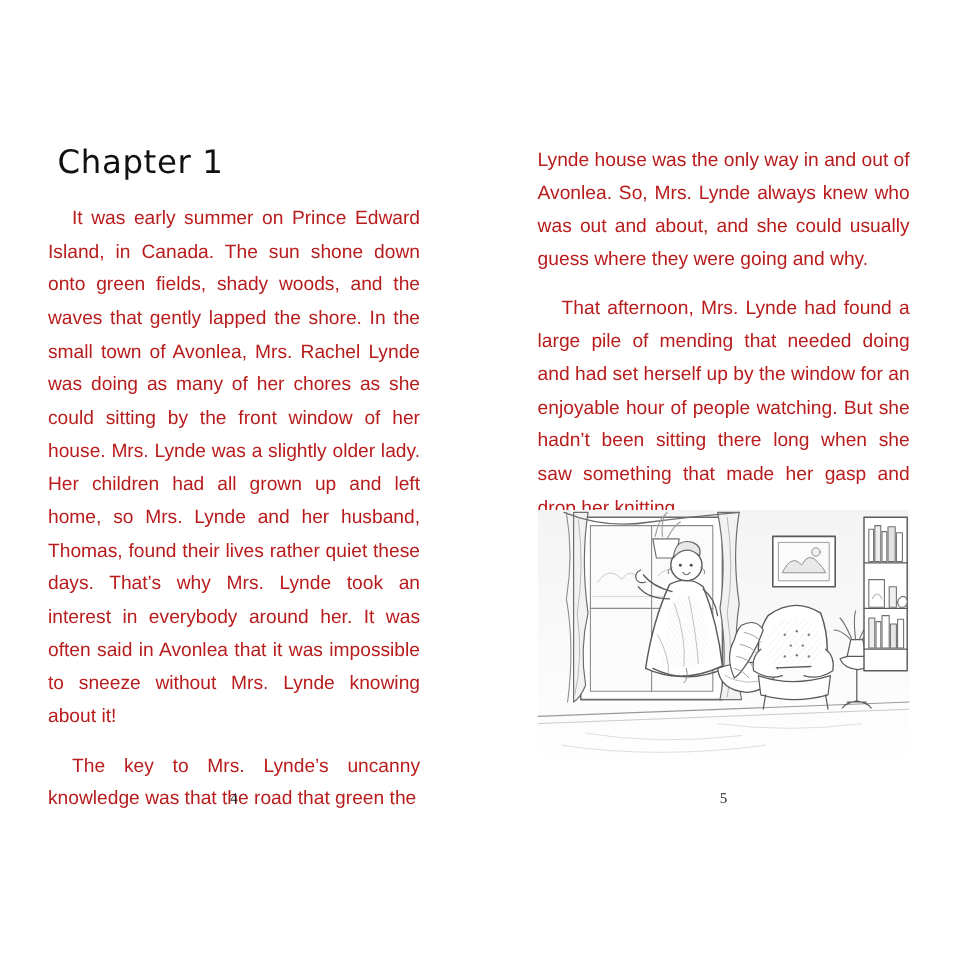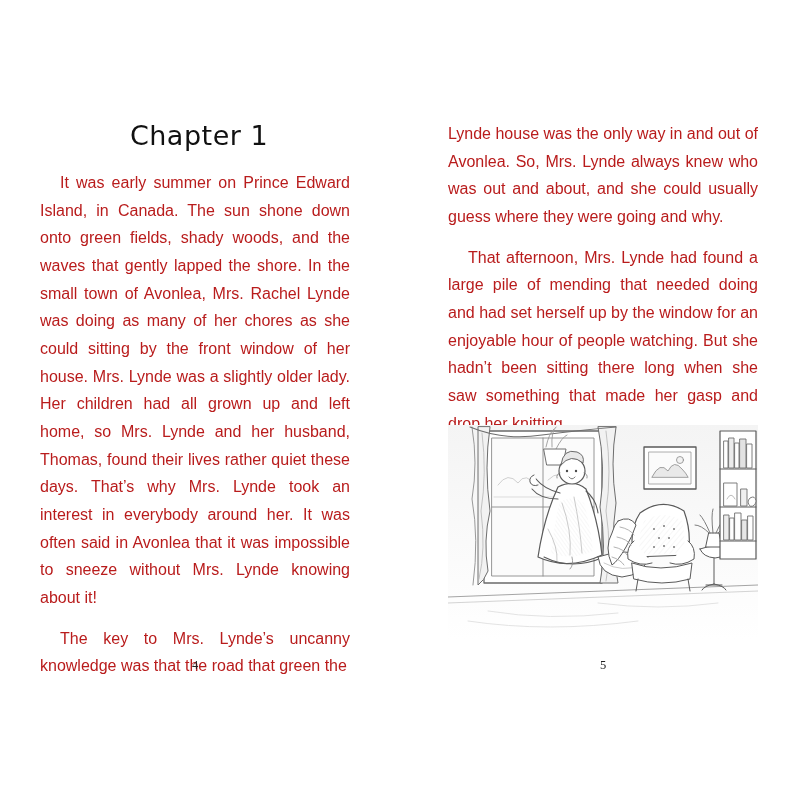--- a/index.html
+++ b/index.html
@@ -30,21 +30,20 @@
   }
   .page-left  { left: 40px; }
   .page-right { left: 448px; }
 
   .chapter-title {
     font-family: "DejaVu Sans", sans-serif;
     font-weight: 400;
     font-size: 27px;
     letter-spacing: 0.5px;
     color: #111111;
-    text-align: center;
     margin: 0 0 18px 0;
     padding-left: 8px;
   }
   .body-text {
     font-family: Liberation Sans, sans-serif;
     font-size: 16px;
     line-height: 1.73;
     text-align: justify;
     text-justify: inter-word;
     color: #b91c1c;

